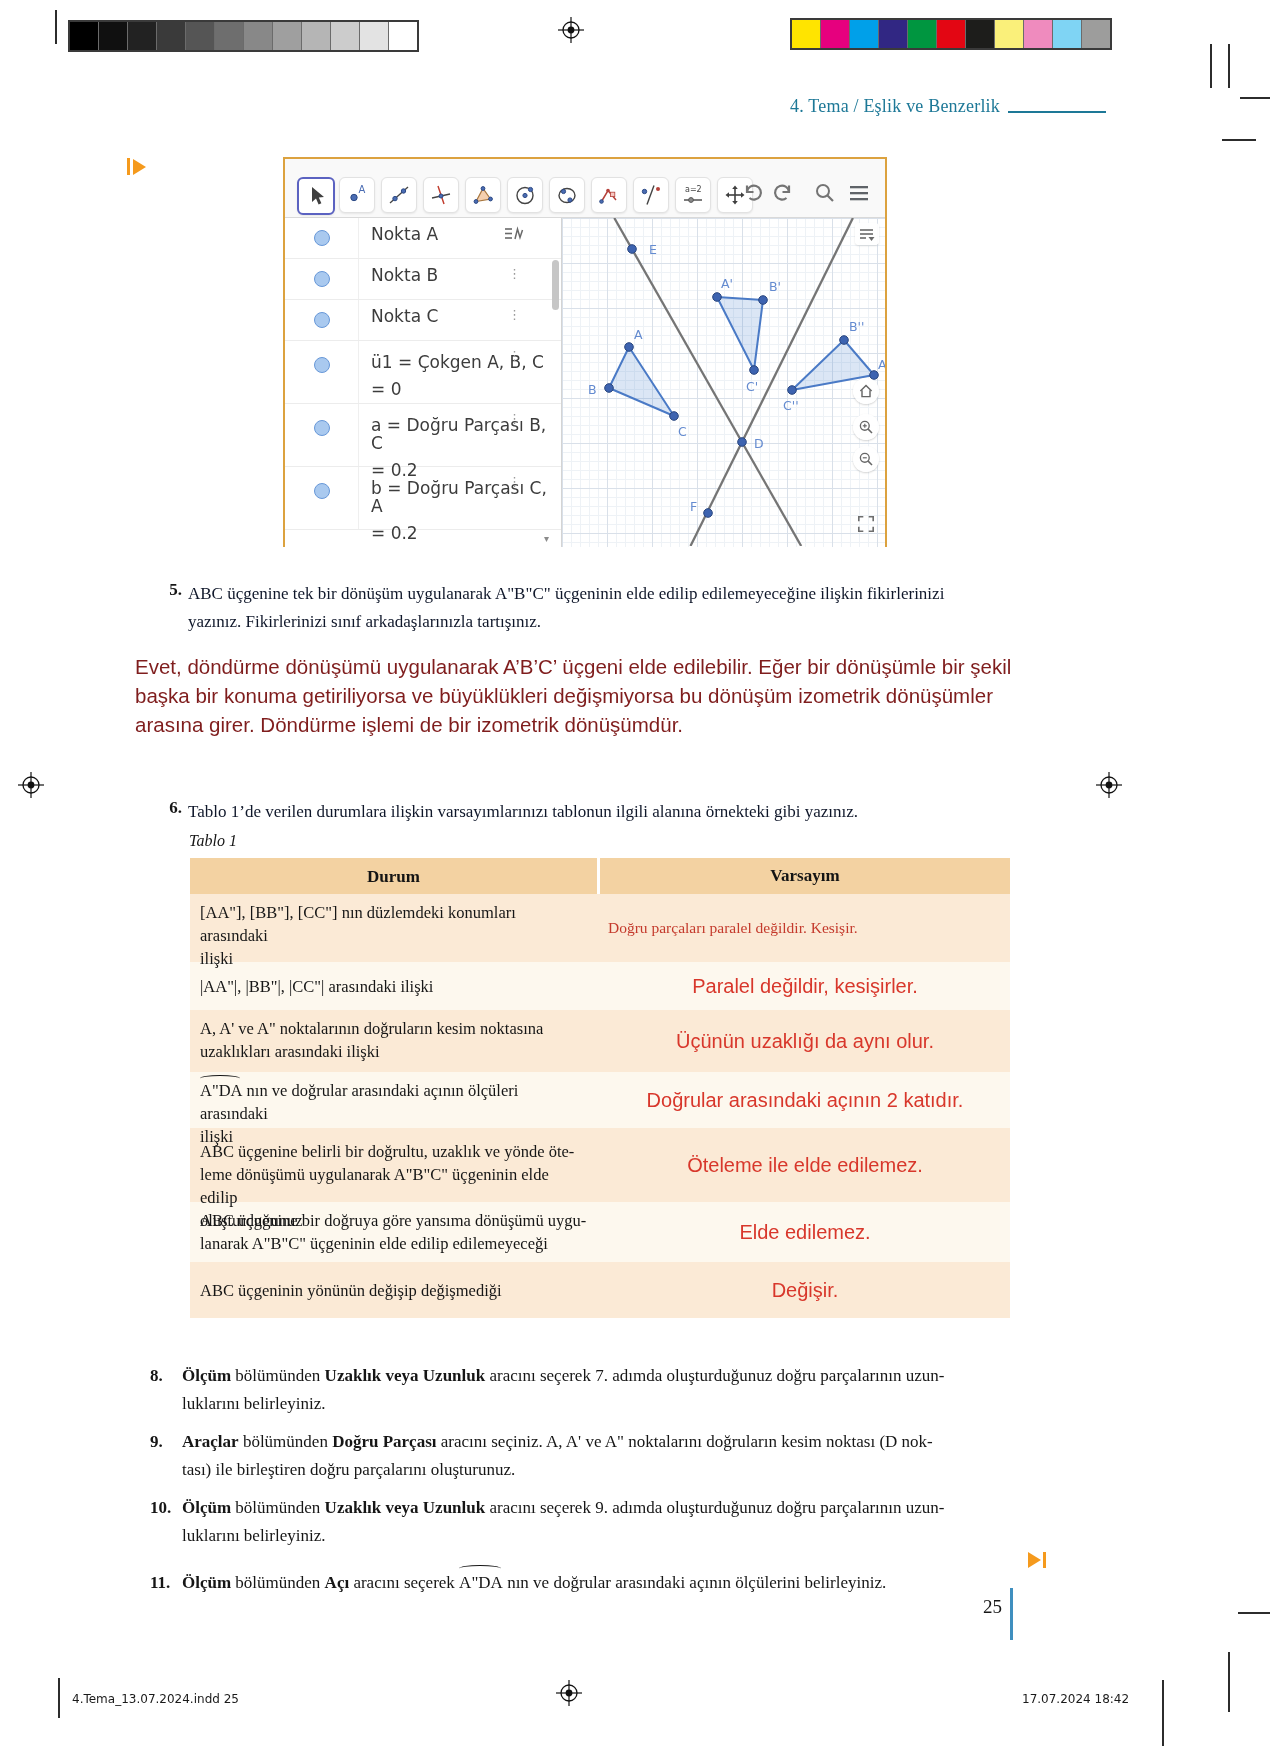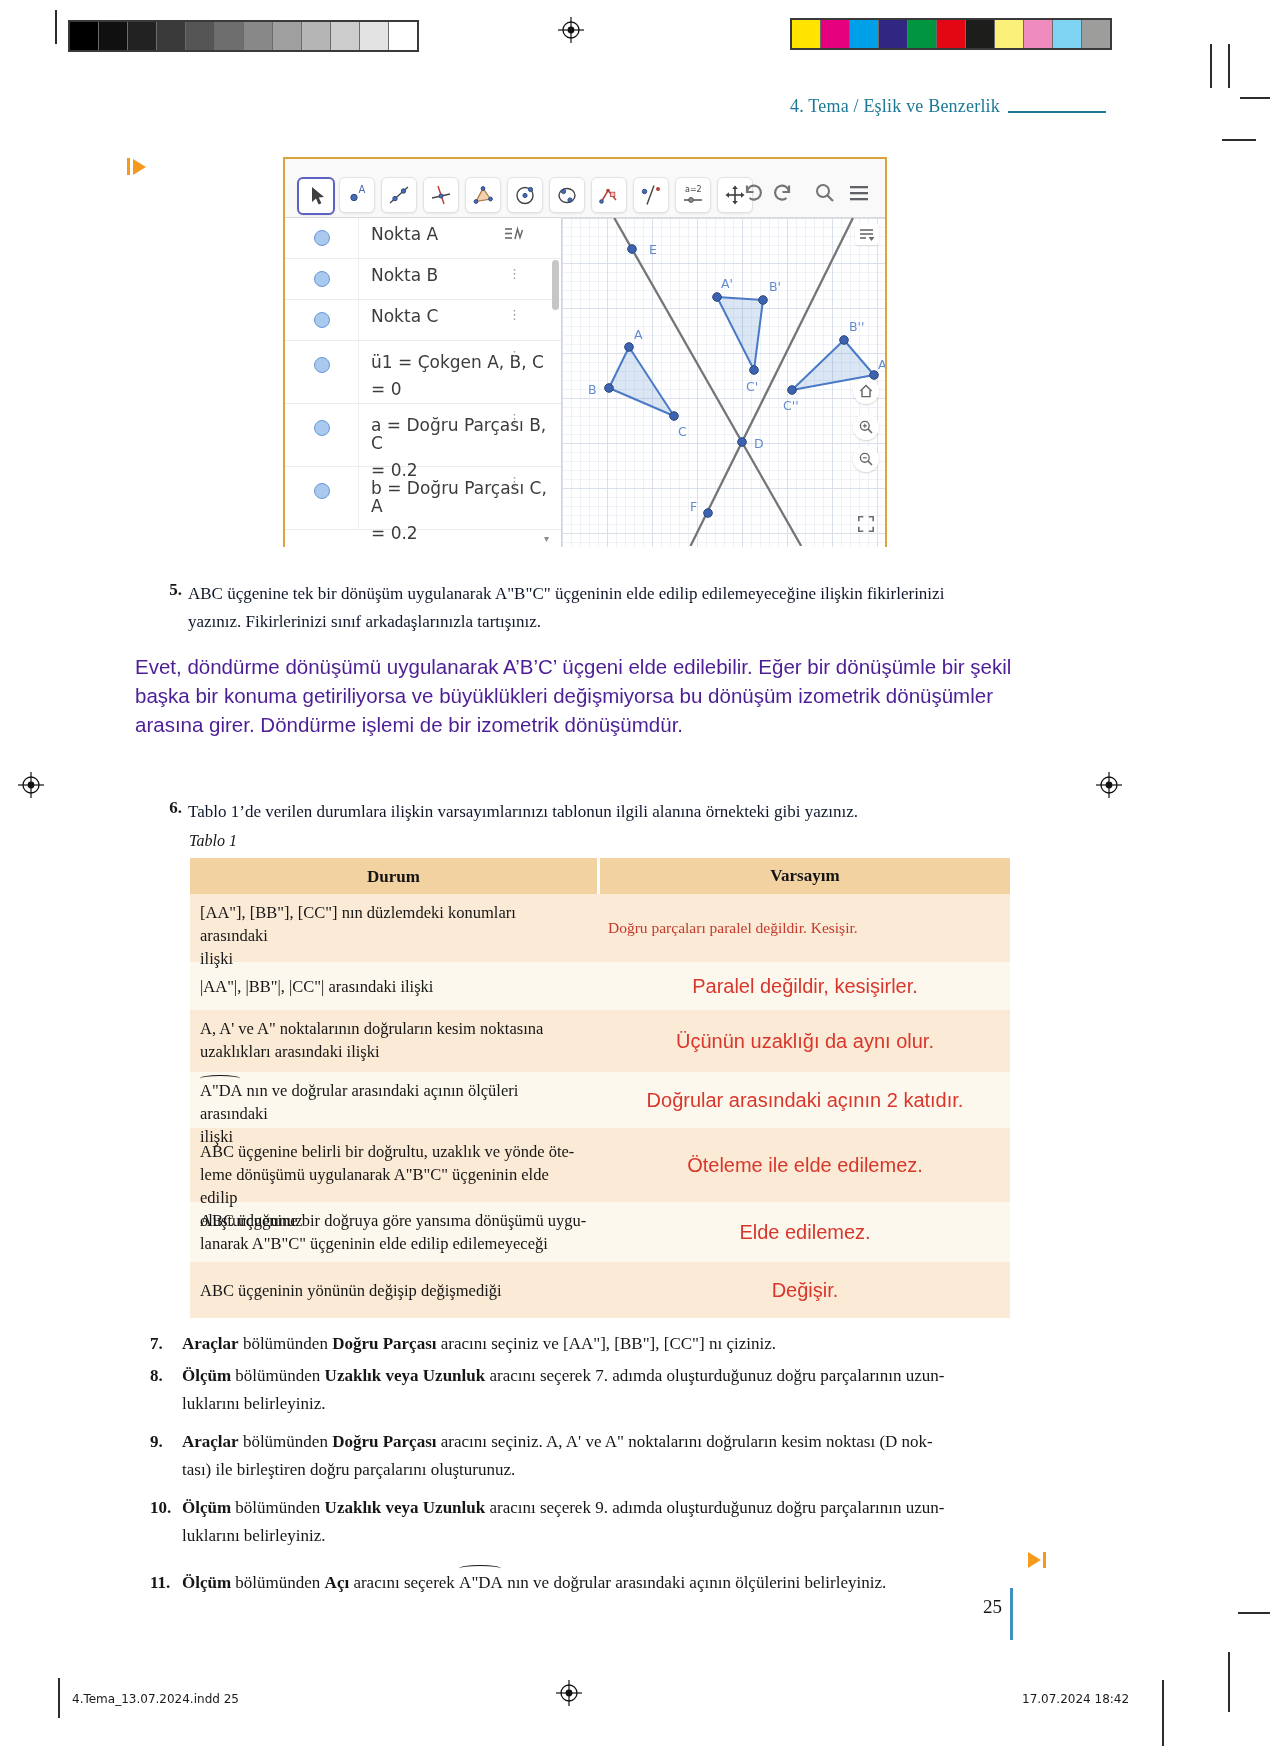--- a/index.html
+++ b/index.html
@@ -59,21 +59,21 @@
        background-size:45px 45px,45px 45px,9px 9px,9px 9px;}
   #ggb-svg{position:absolute;left:0;top:0;}
   .gbtn{position:absolute;width:26px;height:26px;display:flex;align-items:center;justify-content:center;
         background:rgba(255,255,255,.92);border-radius:50%;box-shadow:0 1px 2px rgba(0,0,0,.18);color:#666;}
   #gfx-settings{position:absolute;right:6px;top:5px;width:24px;height:22px;background:rgba(255,255,255,.9);
         border-radius:4px;display:flex;align-items:center;justify-content:center;box-shadow:0 1px 2px rgba(0,0,0,.12);}
   
   .qnum{position:absolute;width:32px;text-align:right;font-weight:bold;font-size:17px;}
   .qtext{position:absolute;font-size:17px;line-height:28px;text-align:left;color:#0f172a;}
   #ans5{position:absolute;left:135px;top:652px;width:948px;font-family:"Liberation Sans",sans-serif;
-        font-size:20.5px;line-height:29px;color:#4c1d95;}
+        font-size:20.5px;line-height:29px;color:#7f1d1d;}
   
   #tbl-caption{position:absolute;left:189px;top:832px;font-style:italic;font-size:16px;}
   #tbl{position:absolute;left:190px;top:858px;width:820px;font-size:16.5px;}
   .trow{display:flex;}
   .tc{box-sizing:border-box;}
   .tc-l{width:407px;margin-right:3px;padding:7px 10px 0 10px;line-height:23px;}
   .tc-r{width:410px;display:flex;align-items:center;justify-content:center;
         font-family:"Liberation Sans",sans-serif;font-size:20px;color:#d8372b;}
   #tbl .thead{height:36px;border-radius:11px;}
   #tbl .thead .tc{background:#f3d2a2;display:flex;align-items:center;justify-content:center;
@@ -466,23 +466,20 @@
       <div class="tc tc-r">Elde edilemez.</div>
     </div>
     <div class="trow r7">
       <div class="tc tc-l" style="display:flex;align-items:center;padding-top:0;">
           <span>ABC üçgeninin yönünün değişip değişmediği</span>
         </div>
       <div class="tc tc-r">Değişir.</div>
     </div>
   </div>
 
-  <div class="step" style="top:1330px;">
-    <span class="n">7.</span><span class="t"><span class="b">Araçlar</span><span> bölümünden </span><span class="b">Doğru Parçası</span><span> aracını seçiniz ve [AA"], [BB"], [CC"] nı çiziniz.</span></span>
-  </div>
   <div class="step" style="top:1362px;">
     <span class="n">8.</span><span class="t"><span class="b">Ölçüm</span><span> bölümünden </span><span class="b">Uzaklık veya Uzunluk</span><span> aracını seçerek 7. adımda oluşturduğunuz doğru parçalarının uzun-</span><br><span>luklarını belirleyiniz.</span></span>
   </div>
   <div class="step" style="top:1428px;">
     <span class="n">9.</span><span class="t"><span class="b">Araçlar</span><span> bölümünden </span><span class="b">Doğru Parçası</span><span> aracını seçiniz. A, A' ve A" noktalarını doğruların kesim noktası (D nok-</span><br><span>tası) ile birleştiren doğru parçalarını oluşturunuz.</span></span>
   </div>
   <div class="step" style="top:1494px;">
     <span class="n">10.</span><span class="t"><span class="b">Ölçüm</span><span> bölümünden </span><span class="b">Uzaklık veya Uzunluk</span><span> aracını seçerek 9. adımda oluşturduğunuz doğru parçalarının uzun-</span><br><span>luklarını belirleyiniz.</span></span>
   </div>
   <div class="step" style="top:1548px;margin-top:21px;">

